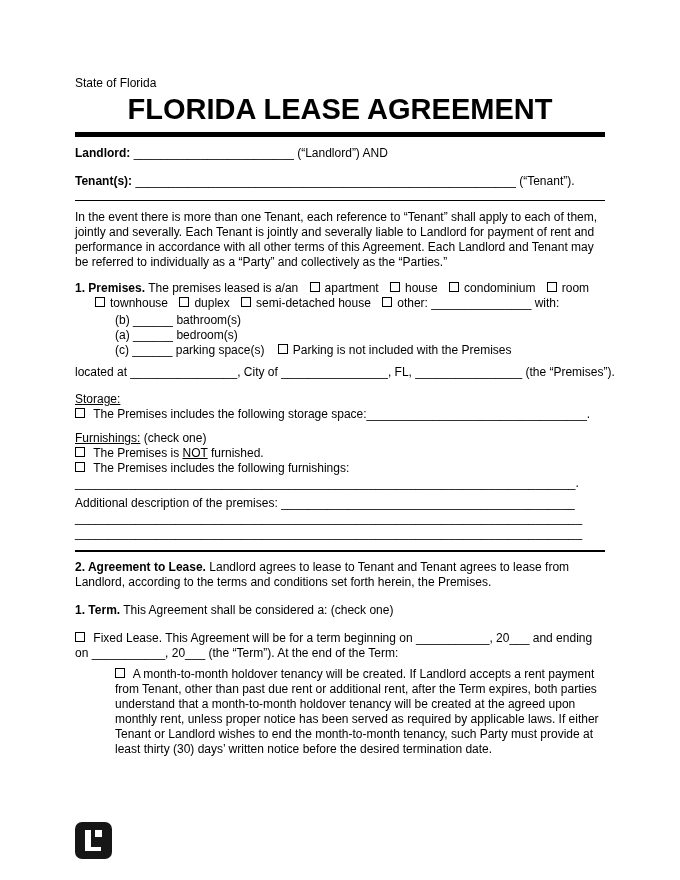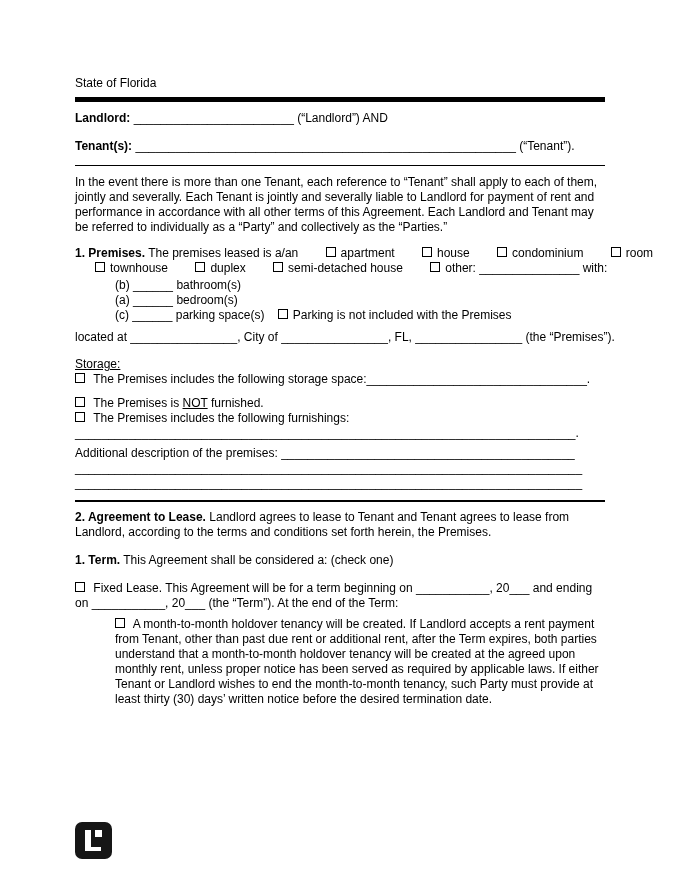--- a/index.html
+++ b/index.html
@@ -24,37 +24,38 @@
   .mb11 { margin-bottom: 11px; }
   .mb6  { margin-bottom: 6px; }
   .line { white-space: nowrap; }
   .wrap { white-space: normal; }
   .cb {
     display: inline-block; width: 8px; height: 8px;
     border: 1px solid #000; background: #fff;
     vertical-align: 0px;
   }
   .cb { margin-right: 5px; }
-  .opt { margin-left: 24px; }
+  .opt { margin-left: 8px; }
   .indent1 { padding-left: 20px; }
   .subitems { padding-left: 40px; margin: 2px 0 7px 0; }
   .located { margin: 6px 0 12px 0; white-space: nowrap; }
   .u { text-decoration: underline; }
   .gap { margin-left: 10px; }
   .addl { margin-top: 5px; }
   .storage-block { margin-bottom: 9px; }
   .holdover { margin-left: 40px; }
   .logo { position: absolute; left: 75px; top: 822px; }
 </style>
 </head>
 <body>
 
 <div class="page">
 
   <div class="state">State of Florida</div>
+  <div class="title">FLORIDA LEASE AGREEMENT</div>
   <div class="rule-thick"></div>
 
 
   <p class="mb13">
     <b>Landlord:</b>
     <span>________________________ (“Landlord”) AND</span>
   </p>
 
   <p class="mb11">
     <b>Tenant(s):</b>
@@ -94,20 +95,24 @@
 
   <div class="storage-block">
     <div><span class="u">Storage:</span></div>
     <div class="line">
       <span class="cb"></span>
       <span>The Premises includes the following storage space:_________________________________.</span>
     </div>
   </div>
 
   <div>
+    <div>
+      <span class="u">Furnishings:</span>
+      <span>(check one)</span>
+    </div>
     <div class="line">
       <span class="cb"></span>
       <span>The Premises is</span>
       <span class="u">NOT</span>
       <span>furnished.</span>
     </div>
     <div class="line">
       <span class="cb"></span>
       <span>The Premises includes the following furnishings:</span>
     </div>

